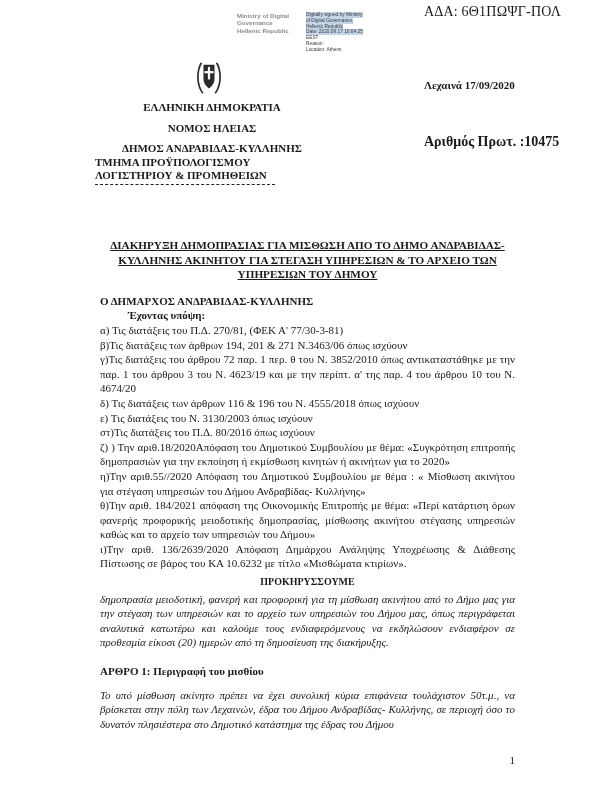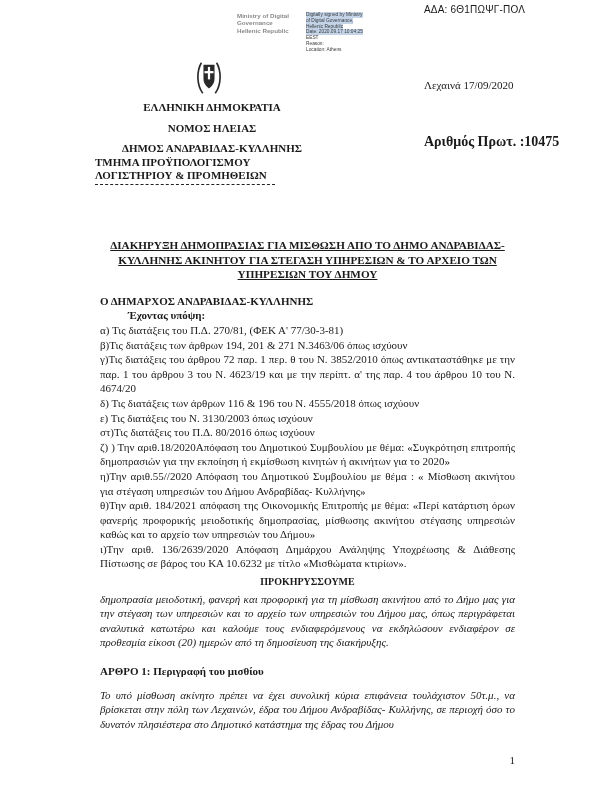--- a/index.html
+++ b/index.html
@@ -1,31 +1,31 @@
 <!DOCTYPE html>
 <html><head>
 <meta charset="utf-8">
 <style>
   html,body{margin:0;padding:0;background:#fff;}
   .page{position:relative;width:612px;height:792px;background:#ffffff;overflow:hidden;
         font-family:"Liberation Serif",serif;color:#1a1a1a;}
-  .ada{position:absolute;left:424px;top:4px;font-family:Liberation Sans, sans-serif;
-       font-size:10px;letter-spacing:.2px;}
+  .ada{position:absolute;left:424px;top:4px;font-family:Liberation Serif, serif;
+       font-size:14px;letter-spacing:.2px;}
   .sig{position:absolute;left:237px;top:12px;display:flex;gap:7px;}
   .sig-auth{width:62px;font-family:"Liberation Sans",sans-serif;font-weight:bold;
             font-size:6.2px;line-height:7.4px;color:#8a8a8a;}
   .sig-details{width:104px;font-family:"Liberation Sans",sans-serif;font-size:4.8px;
                line-height:5.8px;color:#3a3a3a;}
   .sig-details .hl{background:#c3d4e8;display:inline-block;}
   .emblem{position:absolute;left:195px;top:60px;}
   .org{position:absolute;left:95px;top:94px;width:234px;font-weight:bold;
        font-size:11px;line-height:13.6px;}
   .org .c{text-align:center;margin-top:7px;}
   .org .dash{border-bottom:1.3px dashed #222;width:180px;padding-bottom:1px;}
-  .meta-date{position:absolute;left:424px;top:79px;font-weight:normal;font-size:11px;}
+  .meta-date{position:absolute;left:424px;top:79px;font-weight:bold;font-size:11px;}
   .meta-prot{position:absolute;left:424px;top:134px;font-weight:bold;font-size:14px;}
   .contact{position:absolute;left:100px;top:161px;font-size:11px;line-height:14.2px;}
   .docbody{position:absolute;left:100px;top:238px;width:415px;font-size:11px;line-height:14.6px;}
   .docbody p{margin:0;}
   .title{font-weight:bold;text-align:center;text-decoration:underline;
          margin-bottom:12px !important;font-size:11.2px;}
   .mayor{font-weight:bold;text-align:left;}
   .having{padding-left:28px;font-weight:bold;}
   .item{text-align:justify;}
   .proclaim-h{font-weight:bold;text-align:center;margin-top:4px !important;

